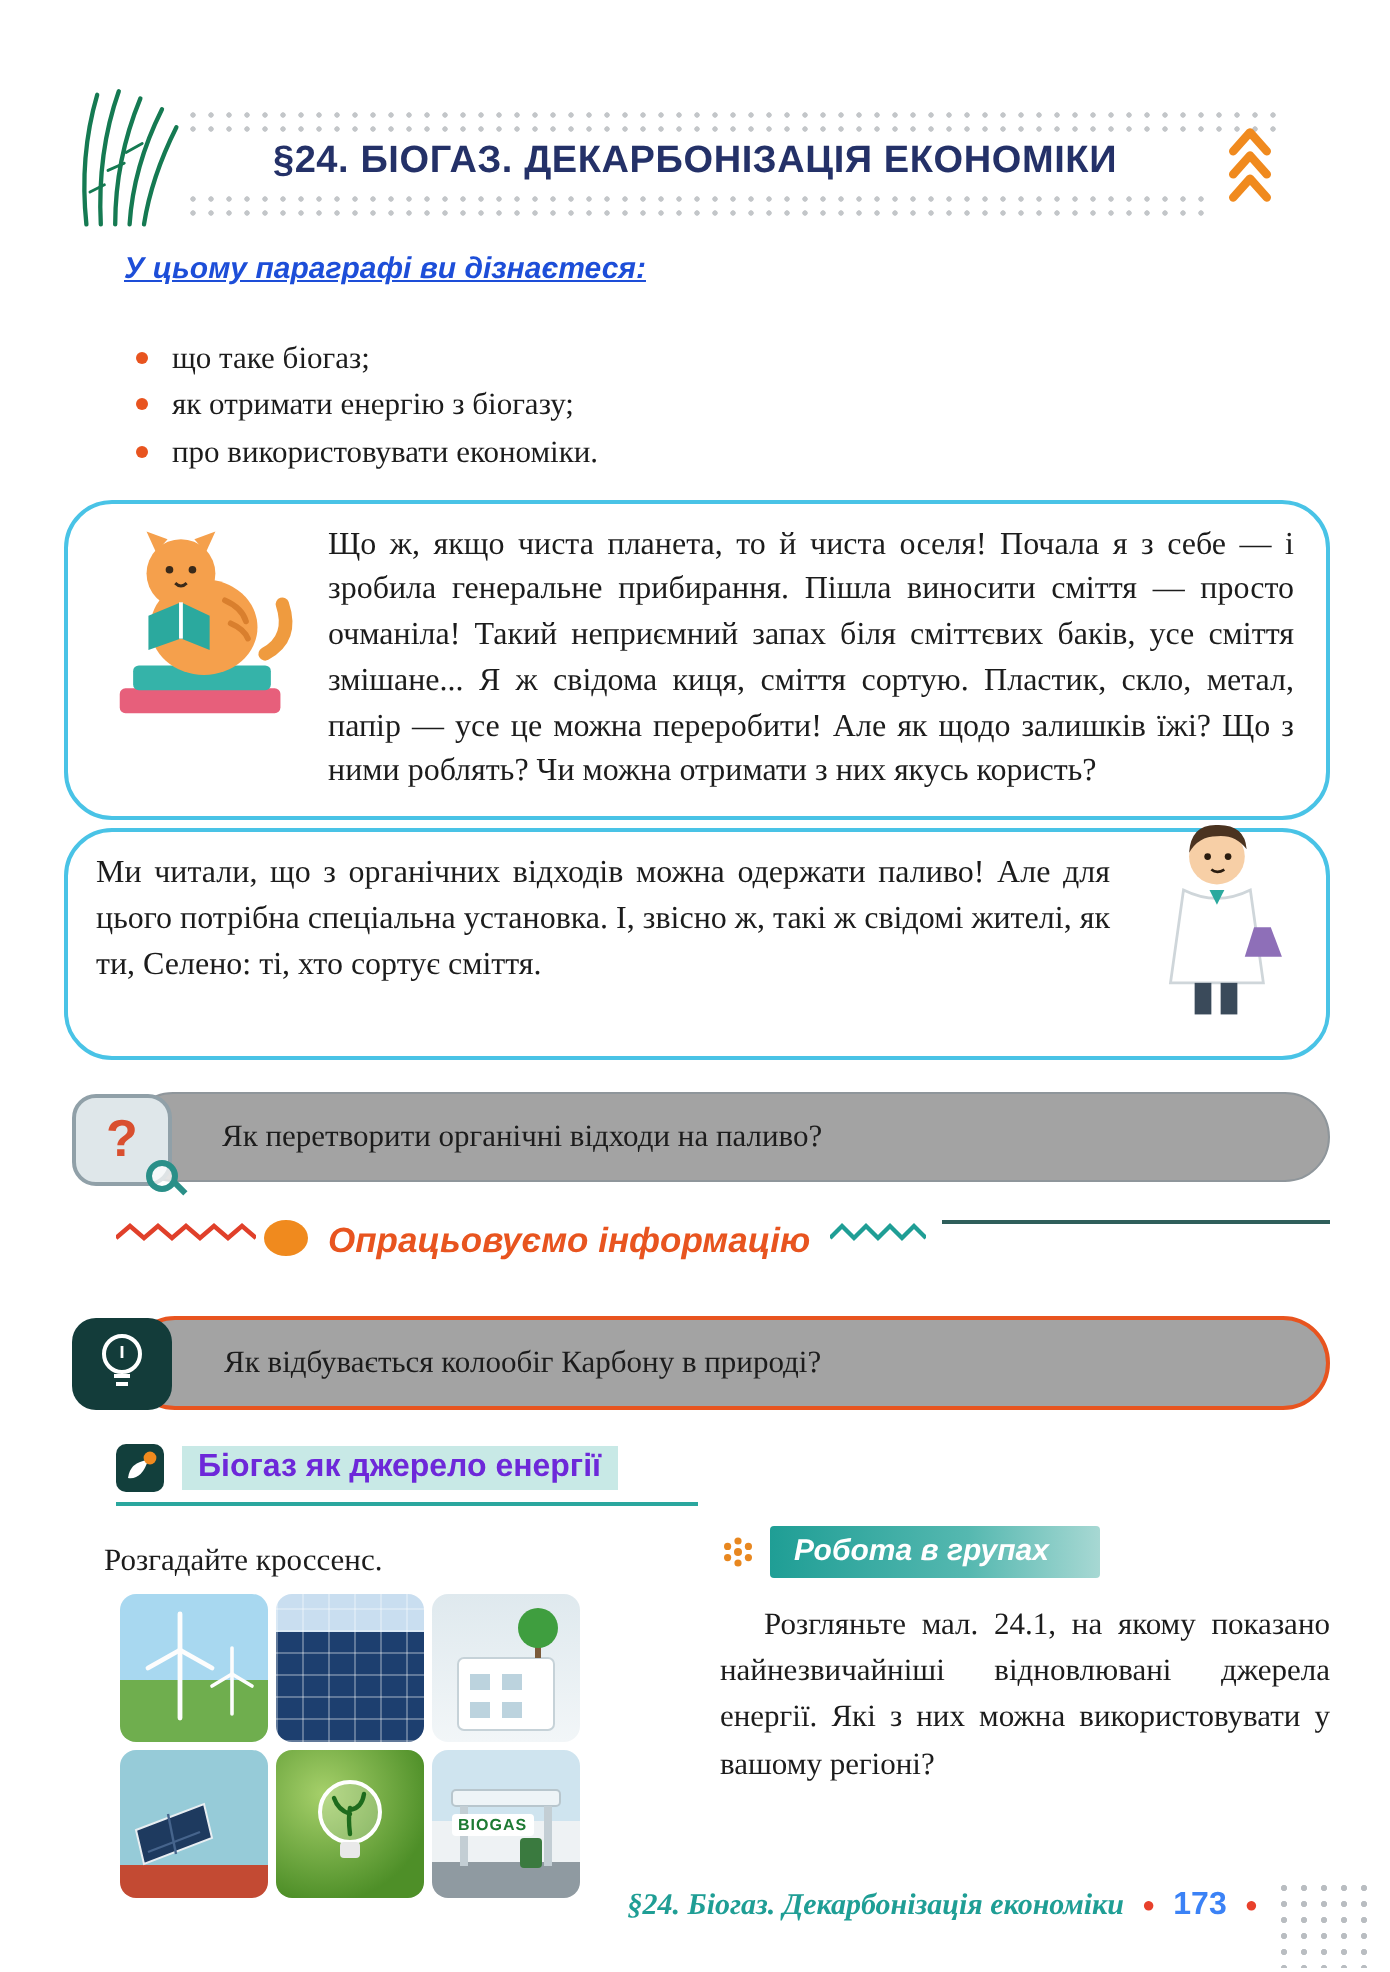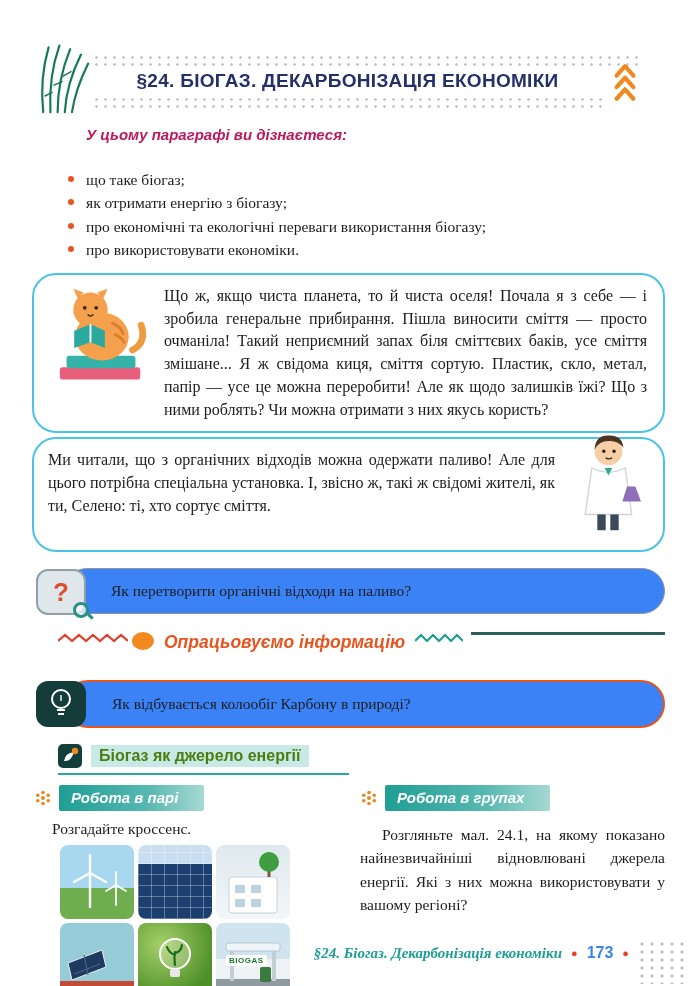--- a/index.html
+++ b/index.html
@@ -18,42 +18,42 @@
   }
   .dots-top { left:92px; top:54px; width:548px; }
   .dots-bottom { left:92px; top:96px; width:515px; }
   .paragraph-title {
     position:absolute; left:0; right:0; top:70px; text-align:center;
     font:bold 19px "Liberation Sans", sans-serif; color:#243168; letter-spacing:.3px;
   }
   .chevrons { position:absolute; right:58px; top:62px; }
   
   .intro { margin:8px 40px 0 62px; }
-  .intro-heading { font:bold italic 15px "Liberation Sans", sans-serif; color:#be185d; margin-left:24px; margin-bottom:6px; }
+  .intro-heading { font:bold italic 15px "Liberation Sans", sans-serif; color:#1d4ed8; margin-bottom:6px;text-decoration:underline; }
   .intro ul { list-style:none;margin-top:25px; }
   .intro li { position:relative; padding-left:24px; font-size:15.5px; line-height:1.5; }
   .intro li::before {
     content:""; position:absolute; left:6px; top:8px; width:6px; height:6px;
     border-radius:50%; background:#e8541f;
   }
   
   .bubble {
     margin:12px 30px 0 32px; border:2.5px solid #49c3e6; border-radius:24px;
     padding:10px 16px 10px 14px; font-size:16px; line-height:1.42; text-align:justify;
     position:relative; background:#fff;
   }
   .bubble.boy-bubble { margin-top:4px; padding-right:14px; }
   .char-cat { float:left; margin:-2px 10px 2px 0; }
   .char-boy { float:right; margin:-20px -4px 0 8px; }
   .bubble::after { content:""; display:block; clear:both; }
   
   .q-row { position:relative; margin:16px 30px 0 36px; min-height:48px; }
   .q-box {
     margin-left:28px; border-radius:24px; padding:11px 18px 11px 46px;
-    font-size:15.5px; line-height:1.4; background:#3b82f6;
+    font-size:15.5px; line-height:1.4; background:#a3a3a3;
   }
   .q-box.gray { border:1.6px solid #8f969b; }
   .q-box.orange { border:2px solid #e8541f; }
   .q-icon {
     position:absolute; left:0; top:50%; transform:translateY(-50%); z-index:2;
     width:50px; height:46px; display:flex; align-items:center; justify-content:center;
   }
   .icon-q1 { background:#dfe7ea; border:2px solid #90a0a8; border-radius:12px; }
   .icon-q1 .qmark { font:bold 26px "Liberation Sans", sans-serif; color:#d94f2f; }
   .icon-q1 .lens { position:absolute; right:-5px; bottom:-5px; width:16px; height:16px;
@@ -63,21 +63,21 @@
   .icon-q2 { background:#133c3a; border-radius:12px; }
   
   .process-header { margin:16px 30px 0 58px; display:flex; align-items:flex-start; height:32px; }
   .process-title { font:bold italic 17.5px "Liberation Sans", sans-serif; color:#e8541f; margin:0 10px; white-space:nowrap; }
   .orange-dot-big { width:22px; height:18px; border-radius:50%; background:#f08a1e; margin-left:4px; flex:none; }
   .process-line { flex:1 1 auto; height:2.5px; background:#2f5f5b; margin-left:8px; }
   
   .section-header { margin:16px 30px 8px 58px; display:flex; align-items:center; gap:9px;
     width:fit-content; padding:0 40px 5px 0; border-bottom:2.5px solid #2aa79e; }
   .section-header .label {
-    background:#c8e9e6; padding:2px 8px; font:bold 16px "Liberation Sans", sans-serif; color:#4d7c0f;
+    background:#c8e9e6; padding:2px 8px; font:bold 16px "Liberation Sans", sans-serif; color:#6d28d9;
   }
   
   .columns { display:flex; margin:10px 30px 0 34px; gap:24px; }
   .col-left { width:302px; flex:none; }
   .col-right { flex:1; }
   .work-header { display:flex; align-items:center; gap:7px; }
   .work-bar {
     background:linear-gradient(90deg,#1f9e95 0%, #55b8b0 60%, #a7d8d3 100%);
     color:#fff; font:bold italic 15px "Liberation Sans", sans-serif;
     padding:4px 26px 5px 12px; border-radius:2px; white-space:nowrap;
@@ -137,21 +137,20 @@
       <path d="M3 35 L11 26 L19 35"></path>
     </svg>
   </div>
 </div>
 
 <div class="intro">
   <div class="intro-heading">У цьому параграфі ви дізнаєтеся:</div>
   <ul>
     <li>що таке біогаз;</li>
     <li>як отримати енергію з біогазу;</li>
-    <li>про економічні та екологічні переваги використання біогазу;</li>
     <li>про використовувати економіки.</li>
   </ul>
 </div>
 
 <div class="bubble cat-bubble">
   <span class="char-cat">
     <svg width="106" height="110" viewBox="0 0 110 115">
       <rect x="12" y="88" width="84" height="13" rx="3" fill="#e75f7b"></rect>
       <rect x="19" y="76" width="72" height="13" rx="3" fill="#35b3a9"></rect>
       <path d="M88 70 q15 -8 9 -26" stroke="#ef9b3f" stroke-width="7" fill="none" stroke-linecap="round"></path>
@@ -224,34 +223,20 @@
     <rect x="0" y="0" width="24" height="24" rx="5" fill="#123f3c"></rect>
     <path d="M6 17 q7 1 10 -9 q-9 1 -10 9z" fill="#ffffff"></path>
     <circle cx="17" cy="7" r="3.2" fill="#f08a1e"></circle>
   </svg>
   <span class="label">Біогаз як джерело енергії</span>
 </div>
 
 <div class="columns">
 
   <div class="col-left">
-    <div class="work-header">
-      <svg width="18" height="18" viewBox="0 0 18 18">
-        <g fill="#e8871f">
-          <circle cx="9" cy="9" r="2"></circle>
-            <circle cx="9" cy="3.5" r="1.8"></circle>
-            <circle cx="9" cy="14.5" r="1.8"></circle>
-          <circle cx="3.8" cy="6.2" r="1.8"></circle>
-            <circle cx="14.2" cy="6.2" r="1.8"></circle>
-          <circle cx="3.8" cy="11.8" r="1.8"></circle>
-            <circle cx="14.2" cy="11.8" r="1.8"></circle>
-        </g>
-      </svg>
-      <span class="work-bar">Робота в парі</span>
-    </div>
     <div class="task-text">Розгадайте кроссенс.</div>
 
     <div class="crossens-grid">
       <div class="cell img-wind" title="wind-turbines-field">
         <svg class="cellsvg" viewBox="0 0 74 74">
           <g stroke="#fdfdfd" stroke-width="2.4" stroke-linecap="round">
             <line x1="30" y1="28" x2="30" y2="62"></line>
               <line x1="30" y1="28" x2="30" y2="10"></line>
             <line x1="30" y1="28" x2="14" y2="37"></line>
               <line x1="30" y1="28" x2="46" y2="37"></line>

